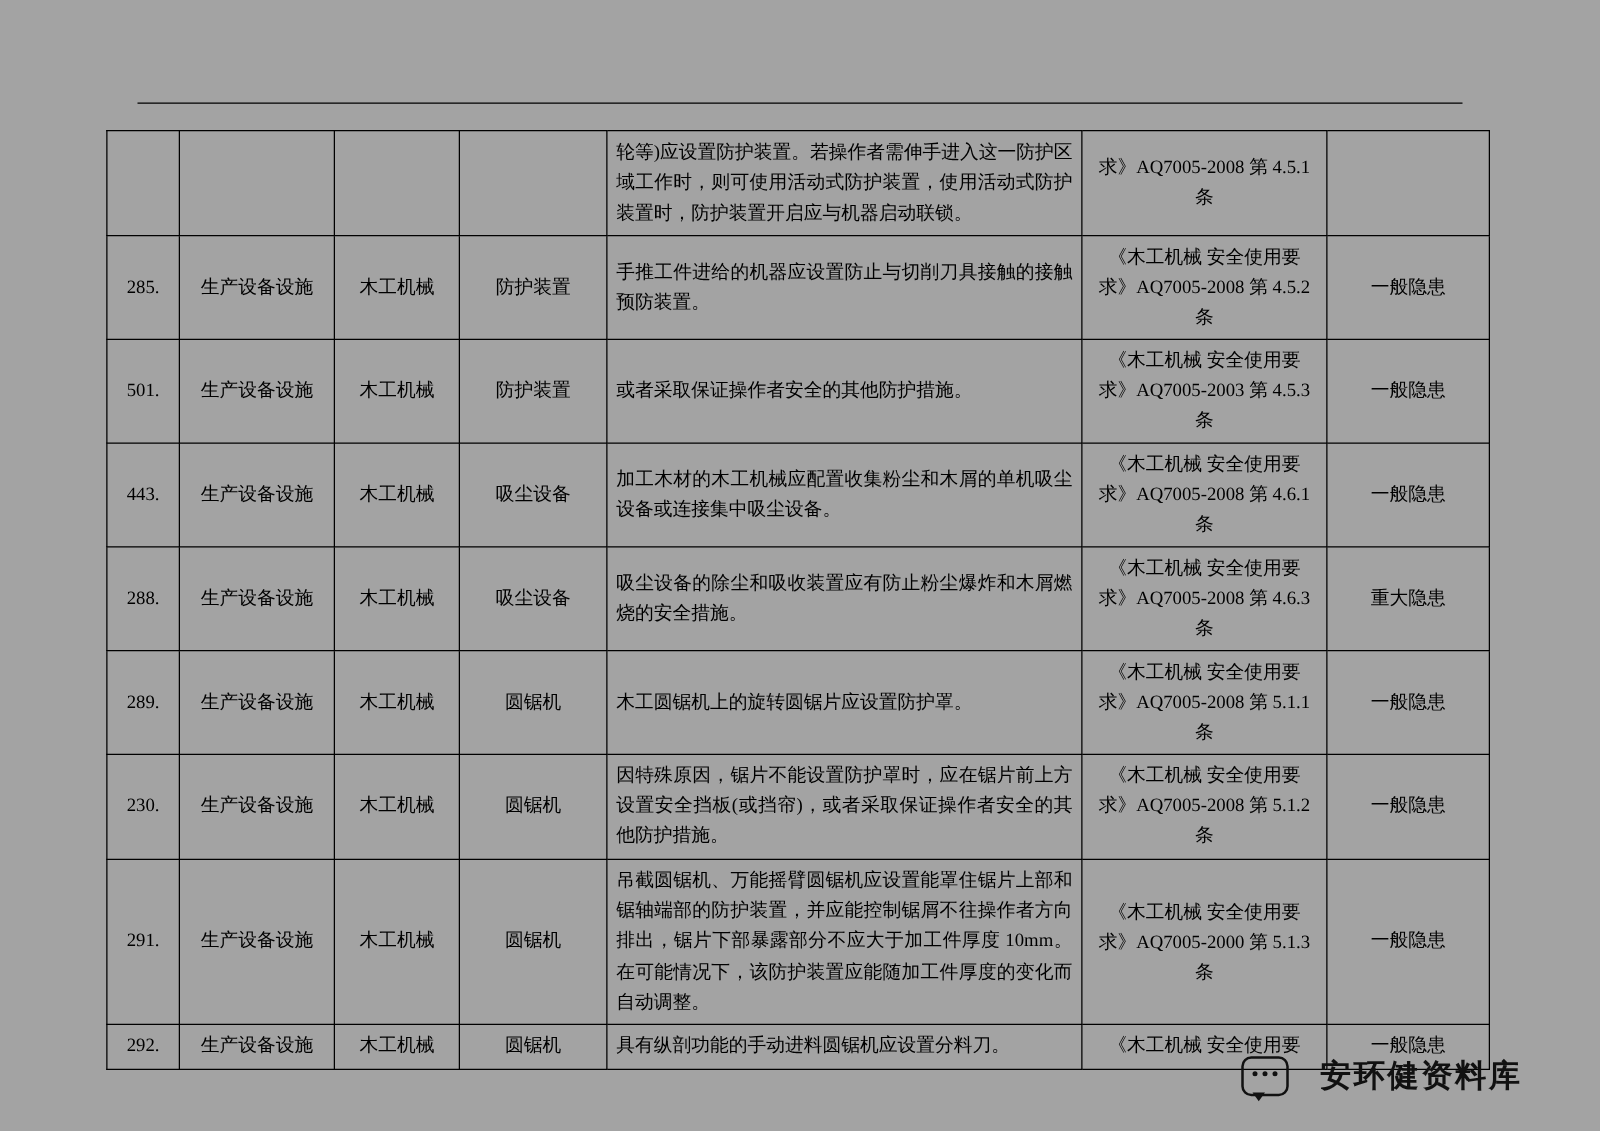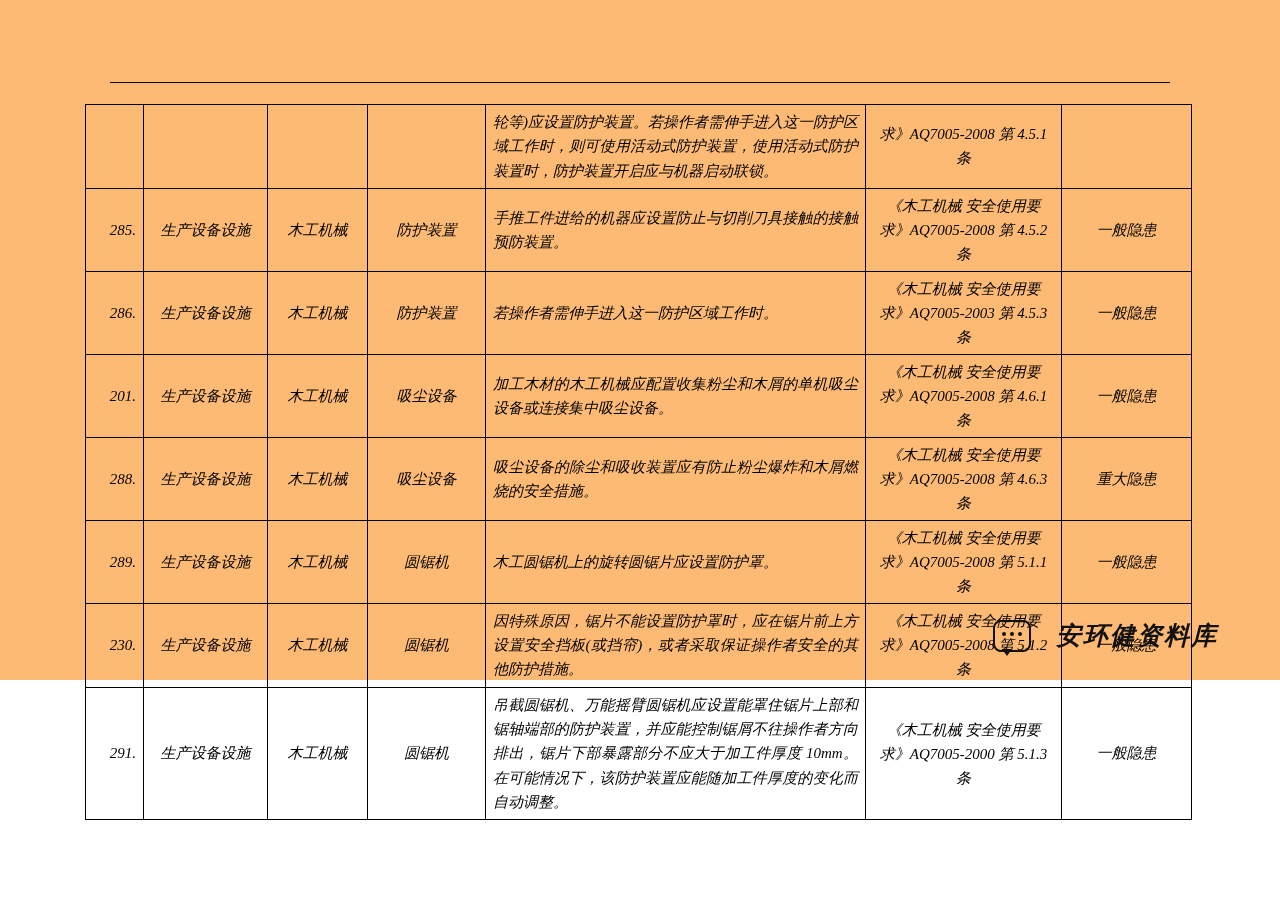--- a/index.html
+++ b/index.html
@@ -11,23 +11,22 @@
     width: 1280px;
     height: 905px;
     font-family: "Liberation Serif", "DejaVu Serif", serif;
     color: #000000;
     position: relative;
     overflow: hidden;
   }
   .page {
     position: relative;
     width: 1280px;
-    height: 680px;
-    background: #fdba74;
-    font-style: italic;
+    height: 905px;
+    background: #a3a3a3;
   }
   .top-rule {
     position: absolute;
     left: 110px;
     top: 82px;
     width: 1060px;
     height: 1px;
     background: #000000;
   }
   .table-wrap {
@@ -50,21 +49,21 @@
     font-family: "Liberation Serif", "DejaVu Serif", serif;
   }
   col.c-num   { width: 58px; }
   col.c-cat   { width: 124px; }
   col.c-sub   { width: 100px; }
   col.c-item  { width: 118px; }
   col.c-desc  { width: 380px; }
   col.c-ref   { width: 196px; }
   col.c-level { width: 130px; }
 
-  td.num   { text-align: right; }
+  td.num   { text-align: center; }
   td.cat   { text-align: center; }
   td.sub   { text-align: center; }
   td.item  { text-align: center; padding-left: 14px; }
   td.desc  { text-align: left; }
   td.ref   { text-align: center; }
   td.level { text-align: center; }
 
   .desc-text {
     display: block;
     text-align: justify;
@@ -161,34 +160,34 @@
           <td class="item">防护装置</td>
           <td class="desc">
               <span class="desc-text">手推工件进给的机器应设置防止与切削刀具接触的接触预防装置。</span>
             </td>
           <td class="ref">
               <span class="ref-text">《木工机械 安全使用要求》AQ7005-2008 第 4.5.2 条</span>
             </td>
           <td class="level">一般隐患</td>
         </tr>
         <tr>
-          <td class="num">286.</td>
+          <td class="num">501.</td>
           <td class="cat">生产设备设施</td>
           <td class="sub">木工机械</td>
           <td class="item">防护装置</td>
           <td class="desc">
-              <span class="desc-text">若操作者需伸手进入这一防护区域工作时。</span>
+              <span class="desc-text">或者采取保证操作者安全的其他防护措施。</span>
             </td>
           <td class="ref">
               <span class="ref-text">《木工机械 安全使用要求》AQ7005-2003 第 4.5.3 条</span>
             </td>
           <td class="level">一般隐患</td>
         </tr>
         <tr>
-          <td class="num">201.</td>
+          <td class="num">443.</td>
           <td class="cat">生产设备设施</td>
           <td class="sub">木工机械</td>
           <td class="item">吸尘设备</td>
           <td class="desc">
               <span class="desc-text">加工木材的木工机械应配置收集粉尘和木屑的单机吸尘设备或连接集中吸尘设备。</span>
             </td>
           <td class="ref">
               <span class="ref-text">《木工机械 安全使用要求》AQ7005-2008 第 4.6.1 条</span>
             </td>
           <td class="level">一般隐患</td>
@@ -235,20 +234,33 @@
         <tr>
           <td class="num">291.</td>
           <td class="cat">生产设备设施</td>
           <td class="sub">木工机械</td>
           <td class="item">圆锯机</td>
           <td class="desc">
               <span class="desc-text">吊截圆锯机、万能摇臂圆锯机应设置能罩住锯片上部和锯轴端部的防护装置，并应能控制锯屑不往操作者方向排出，锯片下部暴露部分不应大于加工件厚度 10mm。在可能情况下，该防护装置应能随加工件厚度的变化而自动调整。</span>
             </td>
           <td class="ref">
               <span class="ref-text">《木工机械 安全使用要求》AQ7005-2000 第 5.1.3 条</span>
+            </td>
+          <td class="level">一般隐患</td>
+        </tr>
+        <tr>
+          <td class="num">292.</td>
+          <td class="cat">生产设备设施</td>
+          <td class="sub">木工机械</td>
+          <td class="item">圆锯机</td>
+          <td class="desc">
+              <span class="desc-text">具有纵剖功能的手动进料圆锯机应设置分料刀。</span>
+            </td>
+          <td class="ref">
+              <span class="ref-text">《木工机械 安全使用要</span>
             </td>
           <td class="level">一般隐患</td>
         </tr>
       </tbody>
     </table>
   </div>
 
   <div class="footer-brand">
     <span class="wechat-badge">
       <span class="dot d1"></span>

